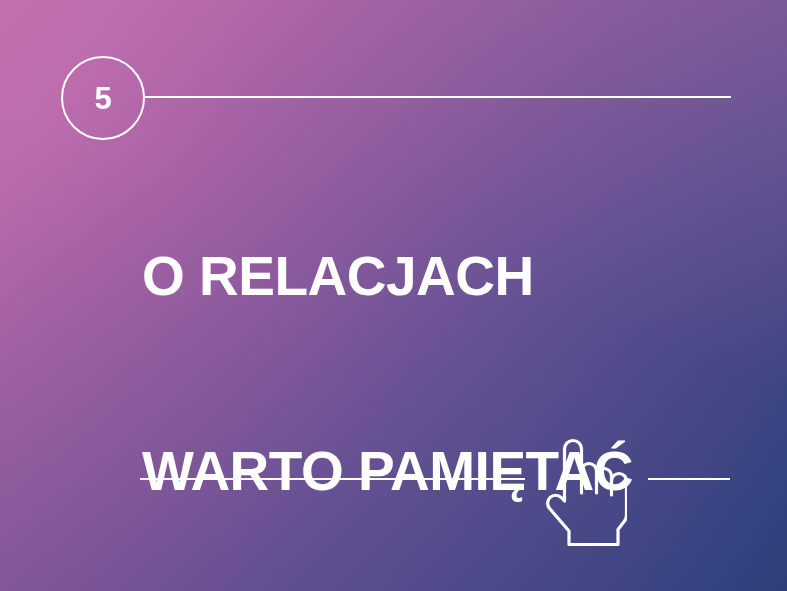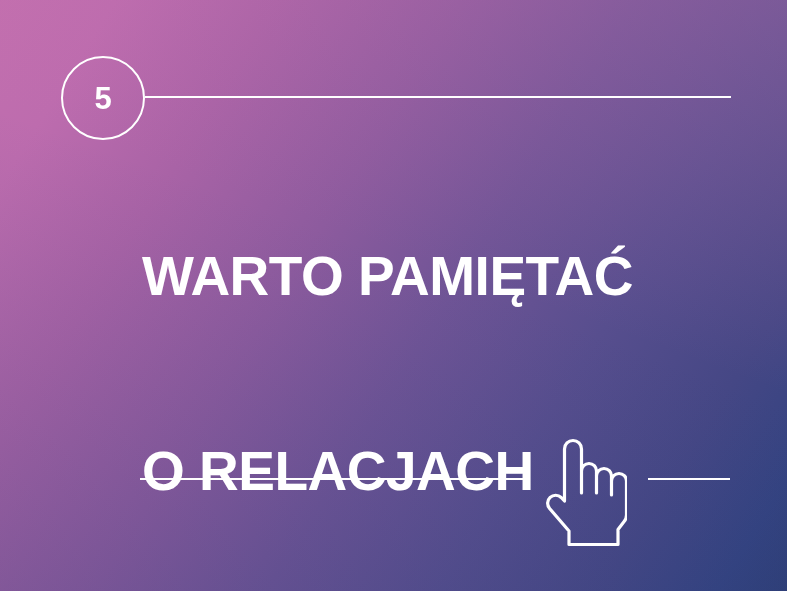--- a/index.html
+++ b/index.html
@@ -117,22 +117,22 @@
 <div id="slide">
   <div class="layer">
 
     <div class="num-circle">
       <span class="num">5</span>
     </div>
 
     <div class="rule rule-top"></div>
 
     <h1 class="title">
+      <span class="line">O RELACJACH</span>
       <span class="line">WARTO PAMIĘTAĆ</span>
-      <span class="line">O RELACJACH</span>
     </h1>
 
     <div class="rule rule-bottom-long"></div>
 
     <div class="hand-icon">
       <svg viewBox="0 0 86 122" fill="none" xmlns="http://www.w3.org/2000/svg">
         <path d="M23.5 57.0
                  L23.5 18.0
                  a8.5 8.5 0 0 1 17 0
                  L40.5 46.0

